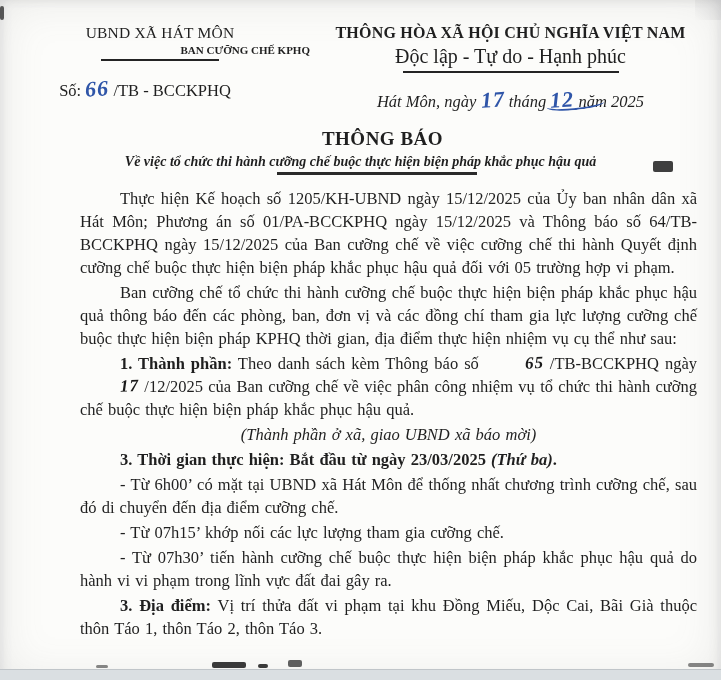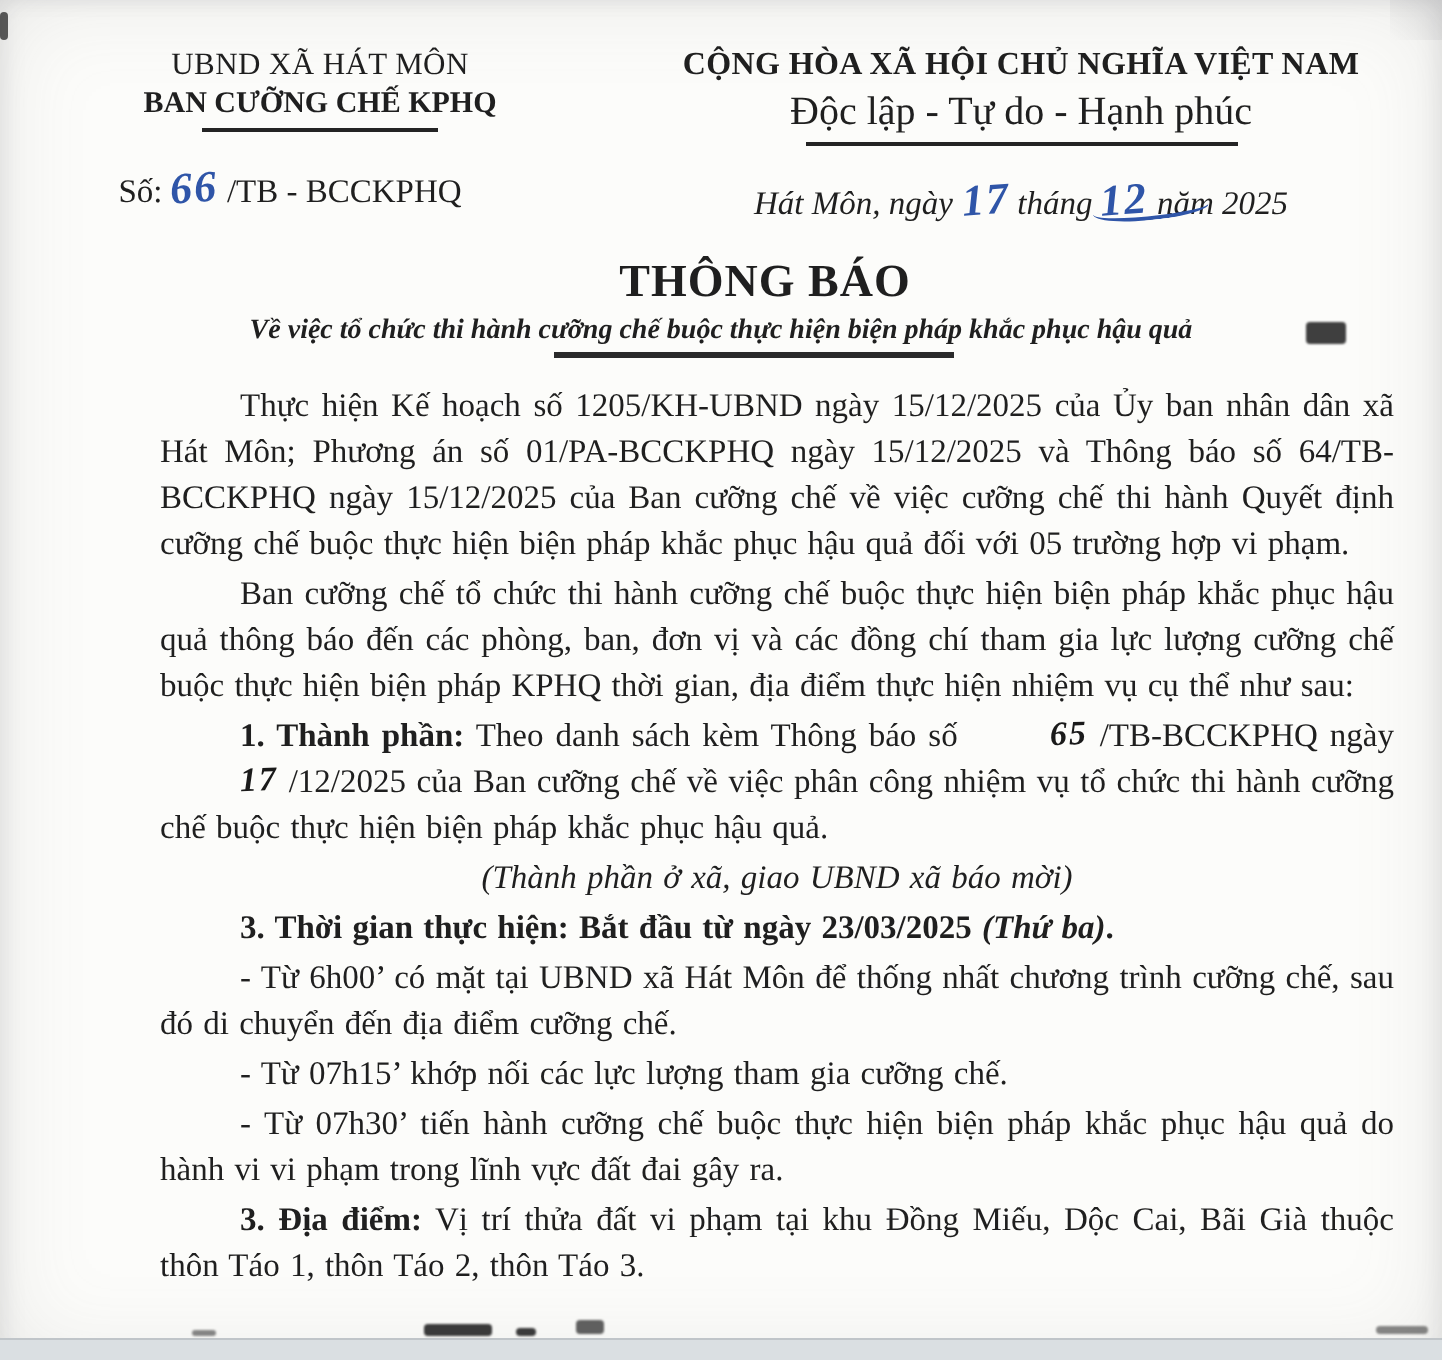--- a/index.html
+++ b/index.html
@@ -9,40 +9,40 @@
     font-family:"Liberation Serif","DejaVu Serif",serif;color:#1f1f1f;
     box-shadow:inset 0 0 46px rgba(110,110,115,.14), inset -4px 0 10px rgba(120,120,125,.10), inset 4px 0 10px rgba(120,120,125,.10);
   }
   .bold{font-weight:bold;margin-top:20px;}
   .italic{font-style:italic;}
   
   .header{display:flex;padding-top:24px;}
   .header-left{flex:0 0 300px;text-align:center;padding-left:10px;}
   .header-right{flex:1;text-align:center;padding-right:10px;}
   .hl1{font-size:15.5px;letter-spacing:.2px;}
-  .hl2{font-size:15px;font-weight:bold;margin-top:2px;}
+  .hl2{font-size:11px;font-weight:bold;margin-top:2px;text-align:right;}
   .hr1{font-size:16px;font-weight:bold;letter-spacing:.2px;}
   .hr2{font-size:20px;font-weight:normal;margin-top:3px;}
   .rule{height:2px;background:#242424;margin:3px auto 0;}
   .rule-left{width:118px;}
   .rule-right{width:216px;}
   .doc-number{margin-top:17px;font-size:16.5px;text-align:center;padding-right:30px;}
   .date-line{margin-top:16px;font-size:16.5px;font-style:italic;}
   
   .hw{display:inline-block;font-style:italic;transform:rotate(-4deg);line-height:1;}
   .hw-blue{color:#2f55a8;font-size:22px;font-weight:600;letter-spacing:1px;}
   .hw-dark{color:#1a1a1a;font-size:18px;font-weight:700;letter-spacing:1px;transform:rotate(-2deg);}
   .swoosh{position:relative;}
   .swoosh::after{
     content:"";position:absolute;left:-4px;bottom:0px;width:58px;height:9px;
     border-bottom:2.5px solid #2f55a8;border-radius:0 0 70% 95%;transform:rotate(-3deg);
   }
   
   .title-block{margin-top:16px;text-align:center;}
-  .doc-title{font-size:23px;font-weight:bold;letter-spacing:.5px;padding-left:44px;}
+  .doc-title{font-size:19px;font-weight:bold;letter-spacing:.5px;padding-left:44px;}
   .doc-subtitle{font-size:14px;font-weight:bold;margin-top:4px;font-style:italic;}
   .subtitle-rule{width:200px;height:2.5px;background:#2a2a2a;margin:2px auto 0;transform:translateX(16px);}
   
   .body-text{margin:12px 24px 0 80px;text-align:justify;font-size:16.5px;line-height:23px;word-spacing:1px;}
   .para{margin:0 0 2px 0;text-indent:40px;}
   .note{text-align:center;text-indent:0;font-style:italic;margin:1px 0 2px 0;}
   .s1-hw{font-size:17px;}
   
   .artifact{position:absolute;background:#262626;border-radius:2px;}
   .a-mark1{left:653px;top:161px;width:20px;height:11px;opacity:.88;filter:blur(.4px);}
@@ -69,21 +69,21 @@
       <div class="hl1">UBND XÃ HÁT MÔN</div>
       <div class="hl2">BAN CƯỠNG CHẾ KPHQ</div>
       <div class="rule rule-left"></div>
       <div class="doc-number">
         <span>Số:</span>
         <span class="hw hw-blue">66</span>
         <span>/TB - BCCKPHQ</span>
       </div>
     </div>
     <div class="header-right">
-      <div class="hr1">CỘNG HÒA XÃ HỘI CHỦ NGHĨA VIỆT NAM</div>
+      <div class="hr1">THÔNG HÒA XÃ HỘI CHỦ NGHĨA VIỆT NAM</div>
       <div class="hr2">Độc lập - Tự do - Hạnh phúc</div>
       <div class="rule rule-right"></div>
       <div class="date-line">
         <span>Hát Môn, ngày</span>
         <span class="hw hw-blue">17</span>
         <span>tháng</span>
         <span class="hw hw-blue swoosh">12</span>
         <span>năm 2025</span>
       </div>
     </div>

